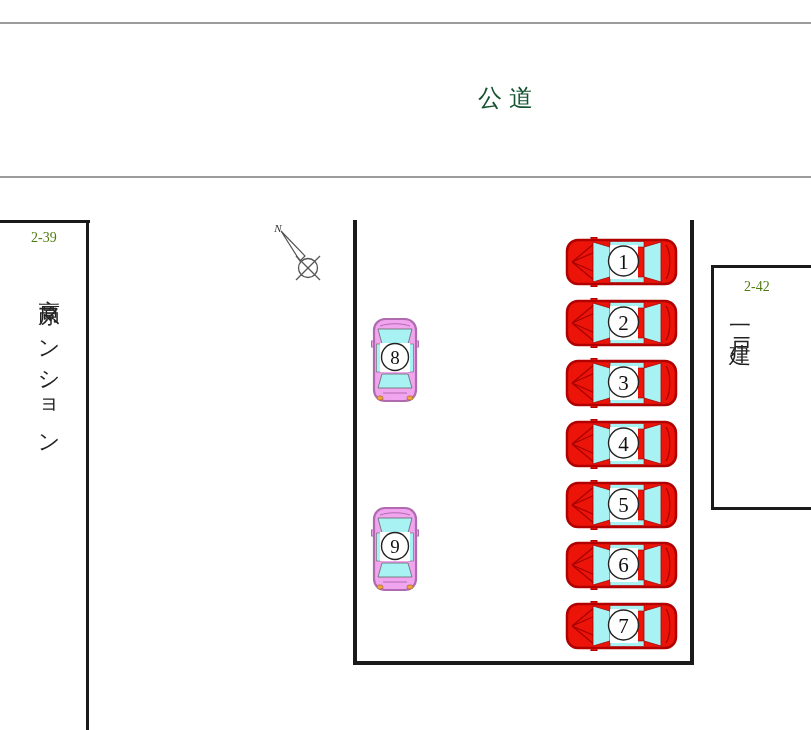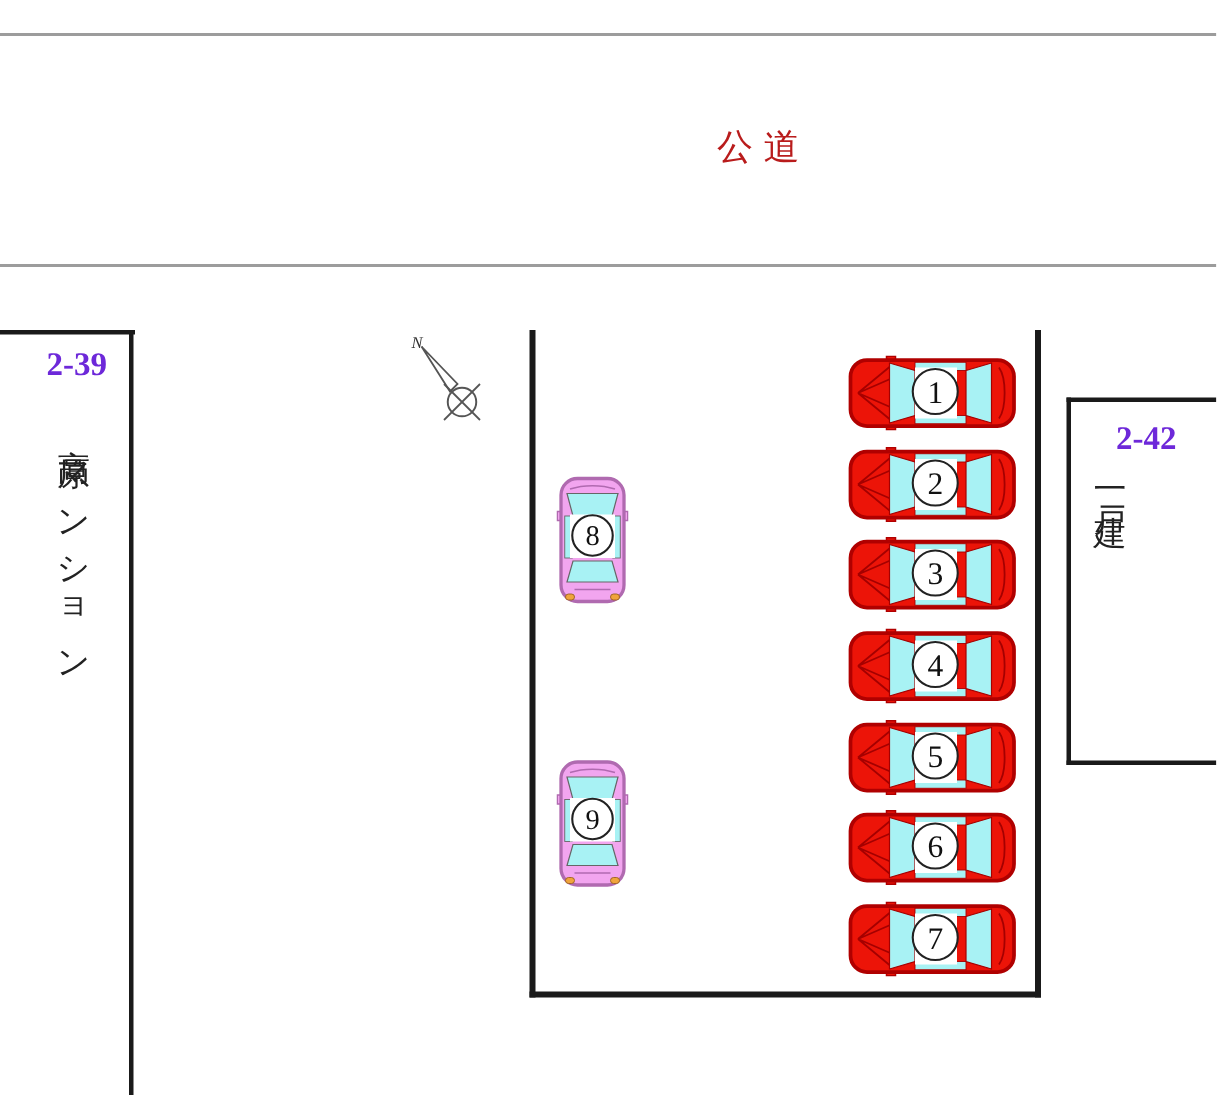--- a/index.html
+++ b/index.html
@@ -3,22 +3,22 @@
 <meta charset="utf-8">
 <style>
   html,body{margin:0;padding:0;background:#fff;}
   .stage{
     position:relative;width:811px;height:730px;background:#ffffff;overflow:hidden;
     font-family:"Liberation Serif","DejaVu Serif",serif;color:#1a1a1a;
   }
   .abs{position:absolute;}
   .hline{position:absolute;left:0;right:0;height:2px;background:#9c9c9c;}
   .blk{background:#1a1a1a;}
-  .road-label{position:absolute;left:478px;top:82px;font-size:24px;letter-spacing:7px;color:#b91c1c;}
-  .lot-num{position:absolute;font-size:22px;color:#6d28d9;font-weight:bold;}
+  .road-label{position:absolute;left:478px;top:82px;font-size:24px;letter-spacing:7px;color:#14532d;}
+  .lot-num{position:absolute;font-size:14px;color:#4d7c0f;}
   .v-text{
     position:absolute;writing-mode:vertical-rl;text-orientation:upright;
     font-size:22px;letter-spacing:6px;color:#222;line-height:1;
   }
   .rb-box{
     position:absolute;left:711px;top:265px;width:100px;height:245px;
     border:3px solid #1a1a1a;border-right:none;background:#fff;box-sizing:border-box;
   }
   .car{position:absolute;}
   .car svg{display:block;}

